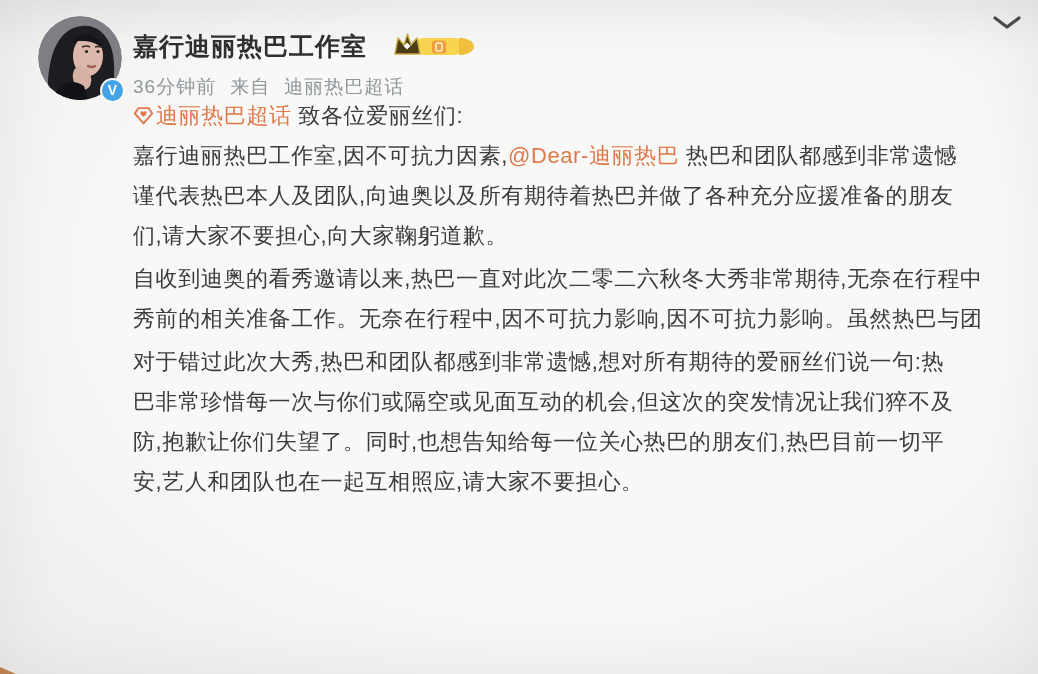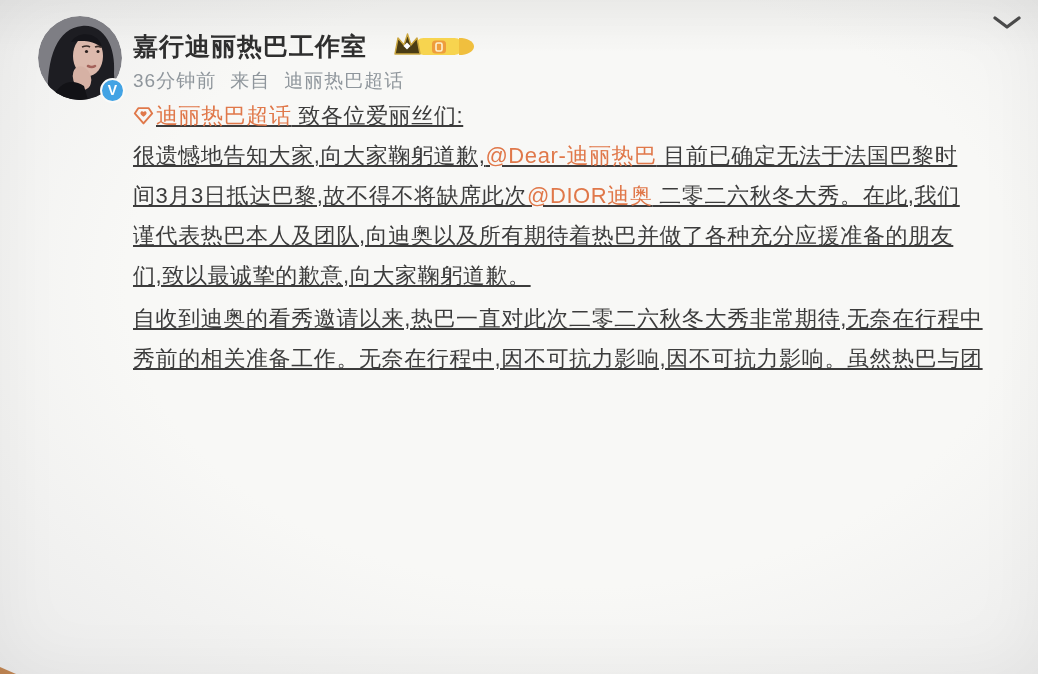--- a/index.html
+++ b/index.html
@@ -23,28 +23,28 @@
   .avatar-img{width:84px;height:84px;border-radius:50%;overflow:hidden;display:block;}
   .vbadge{
     position:absolute;right:-3px;bottom:-3px;width:25px;height:25px;border-radius:50%;
     background:#43a3e4;border:2px solid #fbfaf8;box-sizing:border-box;
     color:#ffffff;font-weight:bold;font-size:14px;line-height:21px;text-align:center;
   }
   .head-text{position:absolute;left:133px;top:28px;z-index:2;}
   .name-row{display:flex;align-items:center;height:36px;gap:14px;}
   .author-name{font-size:25px;font-weight:700;color:#2f2f2f;letter-spacing:1px;cursor:pointer;}
   .crown-badge{margin-left:10px;display:block;}
-  .meta-row{display:flex;align-items:center;margin-top:5px;height:24px;
+  .meta-row{display:flex;align-items:center;margin-top:11px;height:24px;
     font-size:19px;color:#8f969c;letter-spacing:1px;}
   .meta-row .sep{width:14px;}
   .meta-row .src{cursor:pointer;}
   
   .content{position:absolute;left:133px;top:96px;z-index:2;
     font-size:22px;line-height:40px;color:#3c3c3c;letter-spacing:0.6px;}
-  .para{margin:0 0 3px 0;text-decoration:underline;}
+  .para{margin:0 0 3px 0;}
   .line{white-space:nowrap;height:40px;}
   .t{color:#3c3c3c;}
   .lnk{color:#e0784a;cursor:pointer;}
   .gem{display:inline-block;vertical-align:-3px;margin-right:2px;}
   .corner-artifact{
     position:absolute;left:0;bottom:0;width:16px;height:7px;background:#b5763f;
     clip-path:polygon(0 0,0 100%,100% 100%);opacity:.9;z-index:3;
   }
 </style>
 </head>
@@ -95,25 +95,30 @@
       <span class="src">迪丽热巴超话</span>
     </div>
   </div>
 
   <div class="content">
       <div class="para">
         <div class="line"><span class="gem"><svg width="21" height="21" viewBox="0 0 20 20">
               <path d="M5 3 H15 L18.3 8 L10 17.5 L1.7 8 Z" fill="none" stroke="#e0784a" stroke-width="1.8" stroke-linejoin="round"></path>
               <path d="M7.1 7.4 c0.5 -1.6 2 -1.8 2.9 -0.7 c0.9 -1.1 2.4 -0.9 2.9 0.7 c0.4 1.3 -1.1 2.7 -2.9 3.8 c-1.8 -1.1 -3.3 -2.5 -2.9 -3.8 Z" fill="#e0784a"></path>
             </svg></span><span class="lnk">迪丽热巴超话</span><span class="t"> 致各位爱丽丝们:</span></div>
-        <div class="line"><span class="t">很遗憾地告知大家,向大家鞠躬道歉,</span><span class="lnk">@Dear-迪丽热巴</span><span class="t"> 目前已确定无法于法国巴黎时</span></div>
-        <div class="line"><span class="t">间3月3日抵达巴黎,故不得不将缺席此次</span><span class="lnk">@DIOR迪奥</span><span class="t"> 二零二六秋冬大秀。在此,我们</span></div>
+        <div class="line"><span class="t">嘉行迪丽热巴工作室,因不可抗力因素,</span><span class="lnk">@Dear-迪丽热巴</span><span class="t"> 热巴和团队都感到非常遗憾</span></div>
         <div class="line"><span class="t">谨代表热巴本人及团队,向迪奥以及所有期待着热巴并做了各种充分应援准备的朋友</span></div>
-        <div class="line"><span class="t">们,致以最诚挚的歉意,向大家鞠躬道歉。</span></div>
+        <div class="line"><span class="t">们,请大家不要担心,向大家鞠躬道歉。</span></div>
       </div>
       <div class="para">
         <div class="line"><span class="t">自收到迪奥的看秀邀请以来,热巴一直对此次二零二六秋冬大秀非常期待,无奈在行程中</span></div>
         <div class="line"><span class="t">秀前的相关准备工作。无奈在行程中,因不可抗力影响,因不可抗力影响。虽然热巴与团</span></div>
+      </div>
+      <div class="para">
+        <div class="line"><span class="t">对于错过此次大秀,热巴和团队都感到非常遗憾,想对所有期待的爱丽丝们说一句:热</span></div>
+        <div class="line"><span class="t">巴非常珍惜每一次与你们或隔空或见面互动的机会,但这次的突发情况让我们猝不及</span></div>
+        <div class="line"><span class="t">防,抱歉让你们失望了。同时,也想告知给每一位关心热巴的朋友们,热巴目前一切平</span></div>
+        <div class="line"><span class="t">安,艺人和团队也在一起互相照应,请大家不要担心。</span></div>
       </div>
     </div>
 
   <div class="corner-artifact"></div>
 </div>
 
 </body></html>

